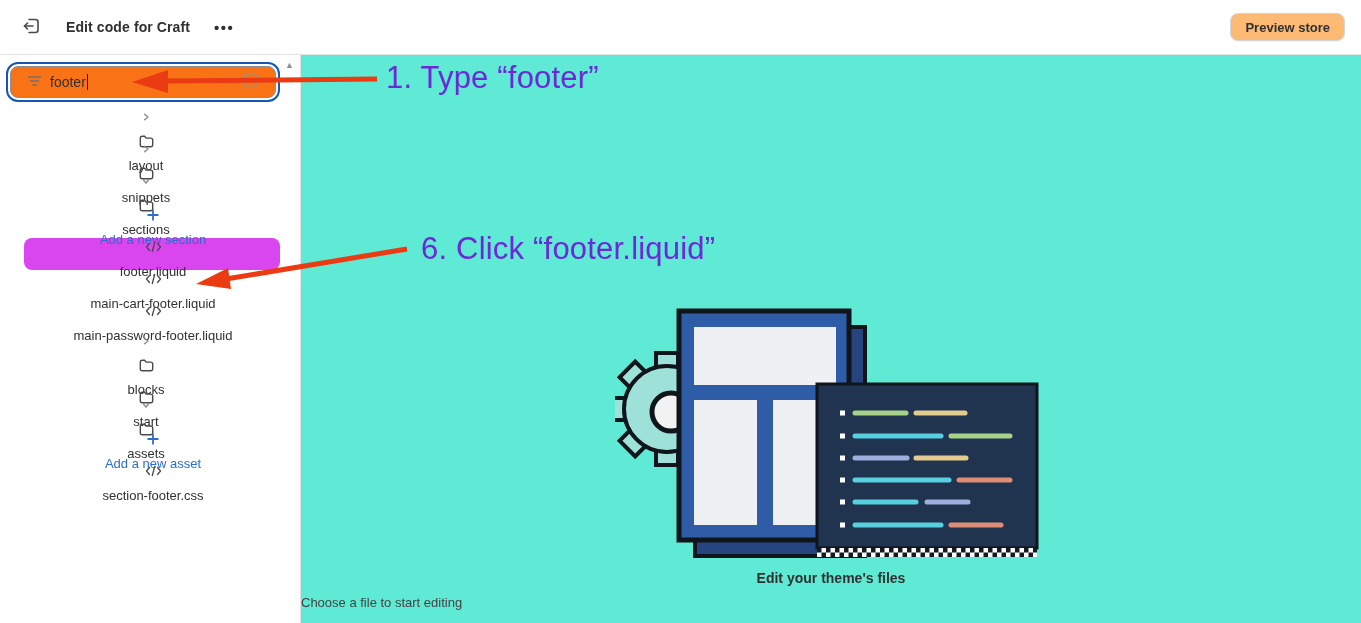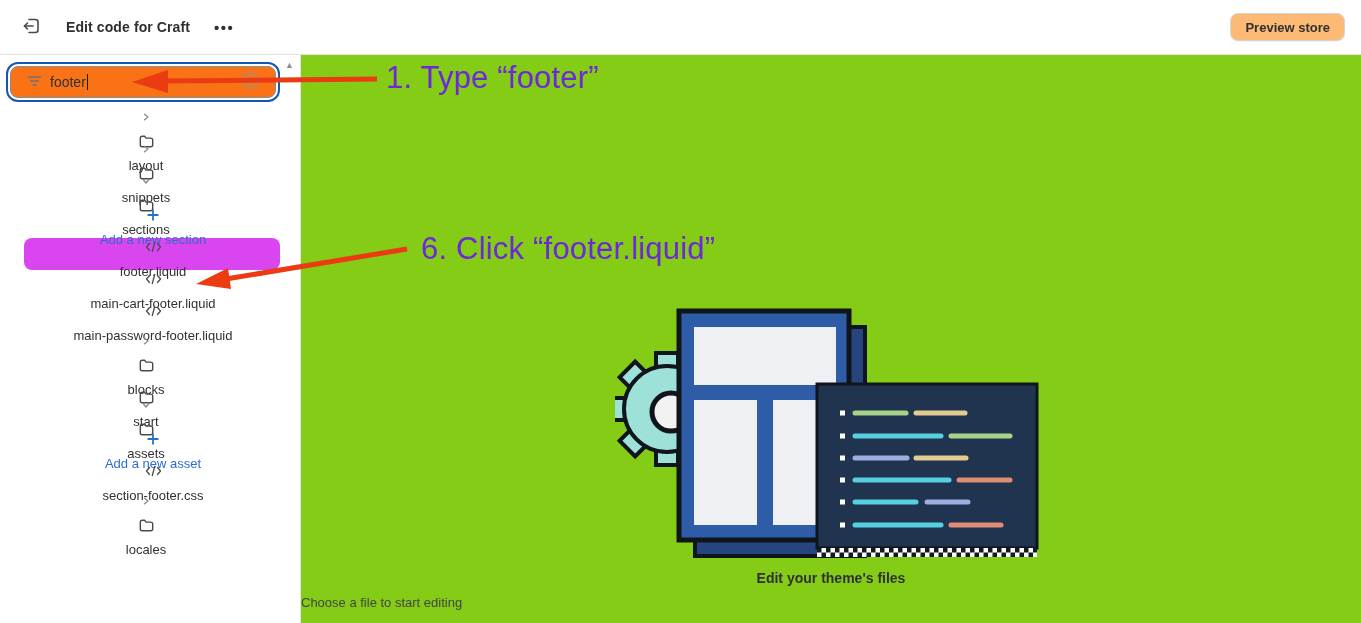--- a/index.html
+++ b/index.html
@@ -39,21 +39,21 @@
   .tree-row { height:32px; display:flex; align-items:center; gap:8px; border-radius:8px;
               cursor:pointer; padding-left:4px;flex-direction:column; }
   .tree-row.child { margin-left:16px; padding-left:2px; }
   .tree-row.highlight { background:#d946ef; }
   .chev-slot { width:14px; display:flex; align-items:center; justify-content:center; flex:0 0 14px; }
   .icon-slot { width:18px; display:flex; align-items:center; justify-content:center; flex:0 0 18px; }
   .tree-label { font-size:13px; color:#303030; }
   .tree-row.action .tree-label { color:#2c6ecb; }
 
   
-  .main { position:absolute; left:301px; top:55px; right:0; bottom:0; background:#84cc16; }
+  .main { position:absolute; left:301px; top:55px; right:0; bottom:0; background:#5eead4; }
   .illustration { position:absolute; left:314px; top:240px; }
   .empty-title { position:absolute; left:0; right:0; top:515px; text-align:center;
                  font-size:14px; font-weight:700; color:#303030; }
   .empty-subtitle { position:absolute; left:0; right:16px; top:540px; text-align:left;
                     font-size:13px; color:#444; }
 
   
   .annotations { position:absolute; inset:0; pointer-events:none; z-index:10; }
   .ann-svg { position:absolute; inset:0; width:100%; height:100%; }
   .ann-text { position:absolute; font-size:31px; font-weight:500; color:#6d28d9;
@@ -230,33 +230,20 @@
         </div>
         <div class="tree-row file child">
           <span class="icon-slot">
             <svg width="17" height="12" viewBox="0 0 17 12" fill="none" stroke="#4a4a4a" stroke-width="1.3" stroke-linecap="round" stroke-linejoin="round">
               <path d="M4.5 2.5 L1.5 6 L4.5 9.5"></path>
               <path d="M12.5 2.5 L15.5 6 L12.5 9.5"></path>
               <path d="M9.7 1.5 L7.3 10.5"></path>
             </svg>
           </span>
           <span class="tree-label">section-footer.css</span>
-        </div>
-        <div class="tree-row folder">
-          <span class="chev-slot">
-            <svg width="10" height="10" viewBox="0 0 10 10" fill="none">
-              <path d="M3.6 2.2 L7 5 L3.6 7.8" stroke="#8a8a8a" stroke-width="1.4" stroke-linecap="round" stroke-linejoin="round"></path>
-            </svg>
-          </span>
-          <span class="icon-slot">
-            <svg width="15" height="13" viewBox="0 0 15 13" fill="none">
-              <path d="M1.3 3.3 C1.3 2.2 2.2 1.3 3.3 1.3 H5.6 L7.1 3.1 H11.7 C12.8 3.1 13.7 4 13.7 5.1 V9.7 C13.7 10.8 12.8 11.7 11.7 11.7 H3.3 C2.2 11.7 1.3 10.8 1.3 9.7 Z" stroke="#4a4a4a" stroke-width="1.4"></path>
-            </svg>
-          </span>
-          <span class="tree-label">locales</span>
         </div>
       </nav>
   </aside>
 
   <main class="main">
     <svg class="illustration" id="illustration" width="430" height="270" viewBox="615 295 430 270">
 
       <g>
         <g stroke="#10151c" stroke-width="4" fill="#9ee1d9">
           <g transform="rotate(0 667 409)">

